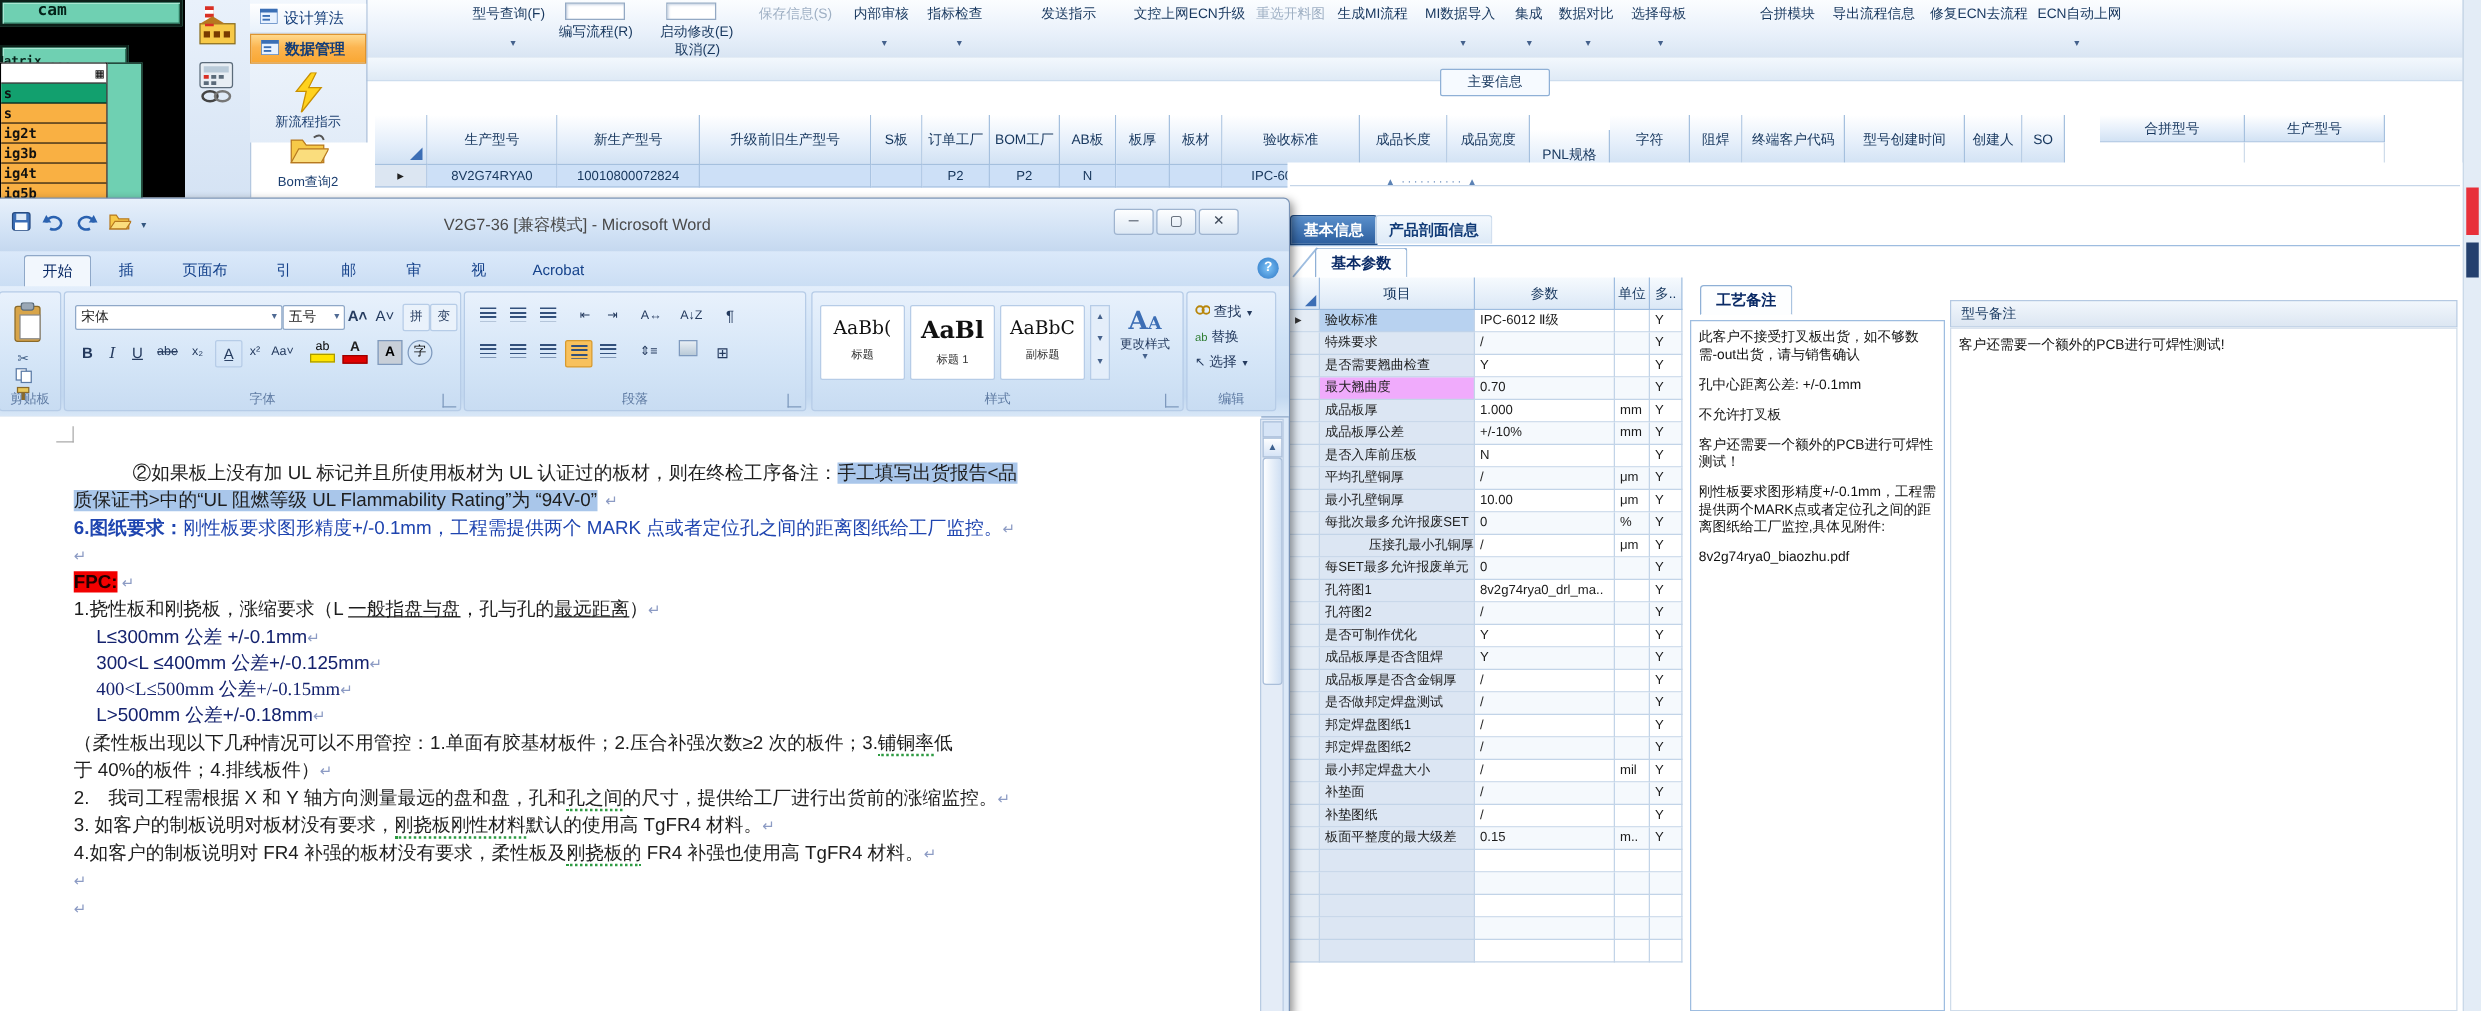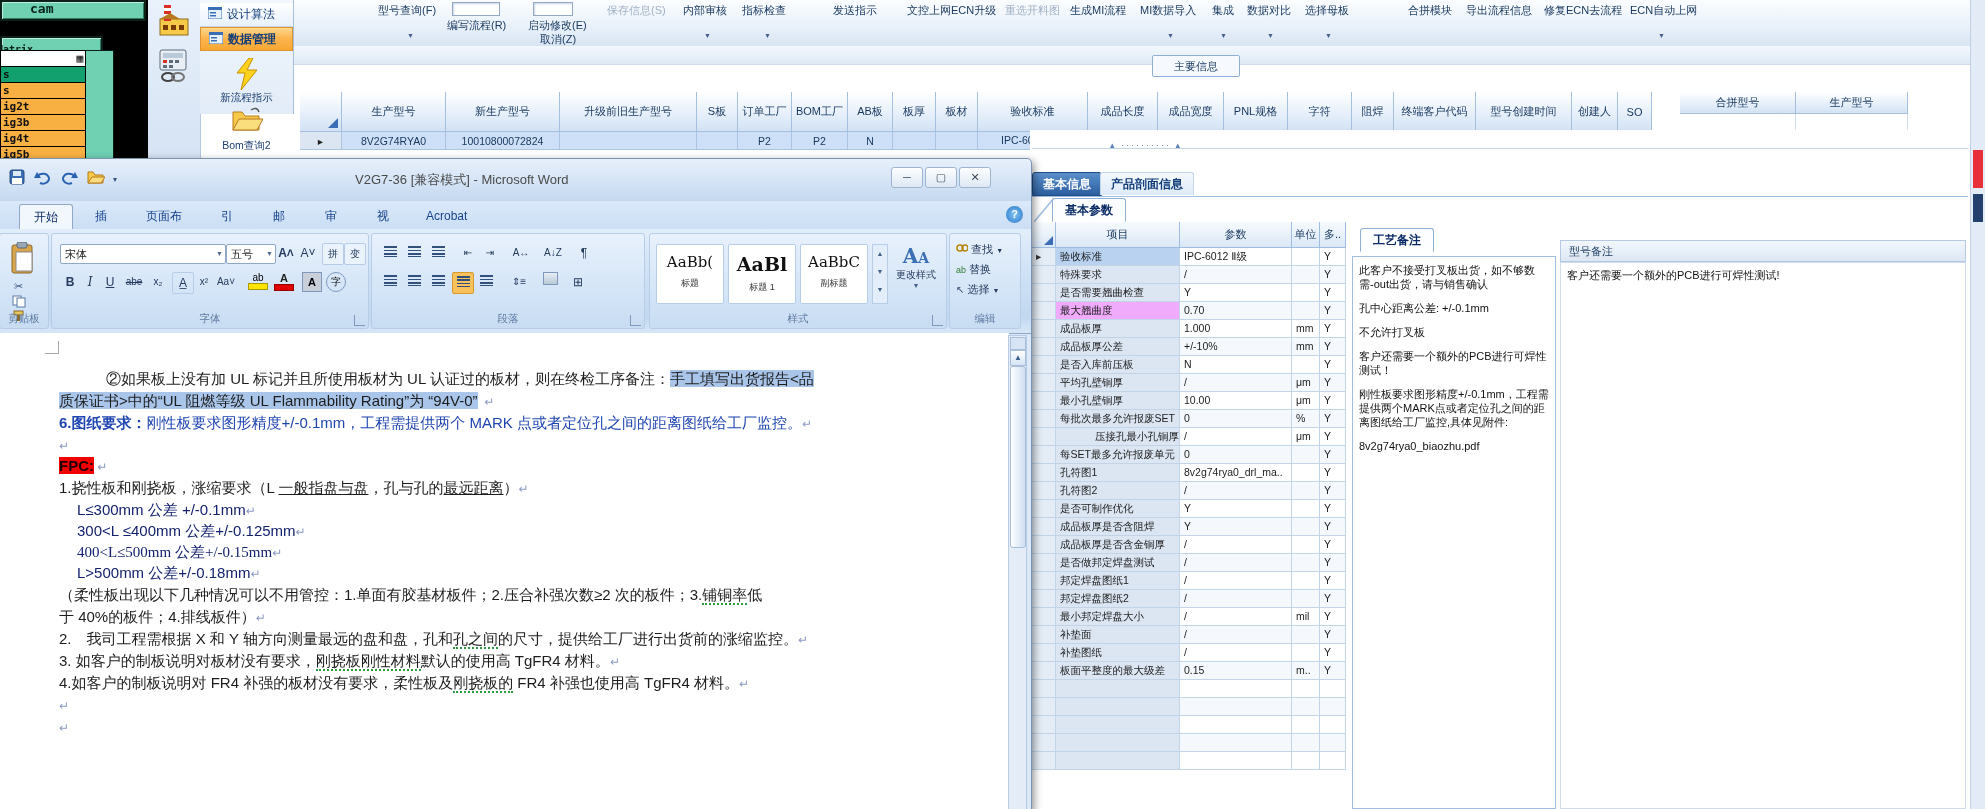--- a/index.html
+++ b/index.html
@@ -199,21 +199,21 @@
       <div class="th" style="left: 593px; top: 0px; width: 43px;">板厚</div>
       <div class="td" style="left: 593px; top: 40px; width: 43px;"></div>
       <div class="th" style="left: 636px; top: 0px; width: 42px;">板材</div>
       <div class="td" style="left: 636px; top: 40px; width: 42px;"></div>
       <div class="th" style="left: 678px; top: 0px; width: 110px;">验收标准</div>
       <div class="td" style="left: 678px; top: 40px; width: 110px;">IPC-6012 Ⅱ级</div>
       <div class="th" style="left: 788px; top: 0px; width: 70px;">成品长度</div>
       <div class="td" style="left: 788px; top: 40px; width: 70px;">86.900</div>
       <div class="th" style="left: 858px; top: 0px; width: 66px;">成品宽度</div>
       <div class="td" style="left: 858px; top: 40px; width: 66px;">78.400</div>
-      <div class="th" style="left: 924px; top: 0px; width: 64px;">PNL规格</div>
+      <div class="th" style="left: 924px; top: 12px; width: 64px;">PNL规格</div>
       <div class="td" style="left: 924px; top: 40px; width: 64px;"></div>
       <div class="th" style="left: 988px; top: 0px; width: 64px;">字符</div>
       <div class="td" style="left: 988px; top: 40px; width: 64px;">白色字符</div>
       <div class="th" style="left: 1052px; top: 0px; width: 42px;">阻焊</div>
       <div class="td" style="left: 1052px; top: 40px; width: 42px;">绿色</div>
       <div class="th" style="left: 1094px; top: 0px; width: 82px;">终端客户代码</div>
       <div class="td" style="left: 1094px; top: 40px; width: 82px;">V2G7</div>
       <div class="th" style="left: 1176px; top: 0px; width: 96px;">型号创建时间</div>
       <div class="td" style="left: 1176px; top: 40px; width: 96px;">2023/1/30</div>
       <div class="th" style="left: 1272px; top: 0px; width: 46px;">创建人</div>

